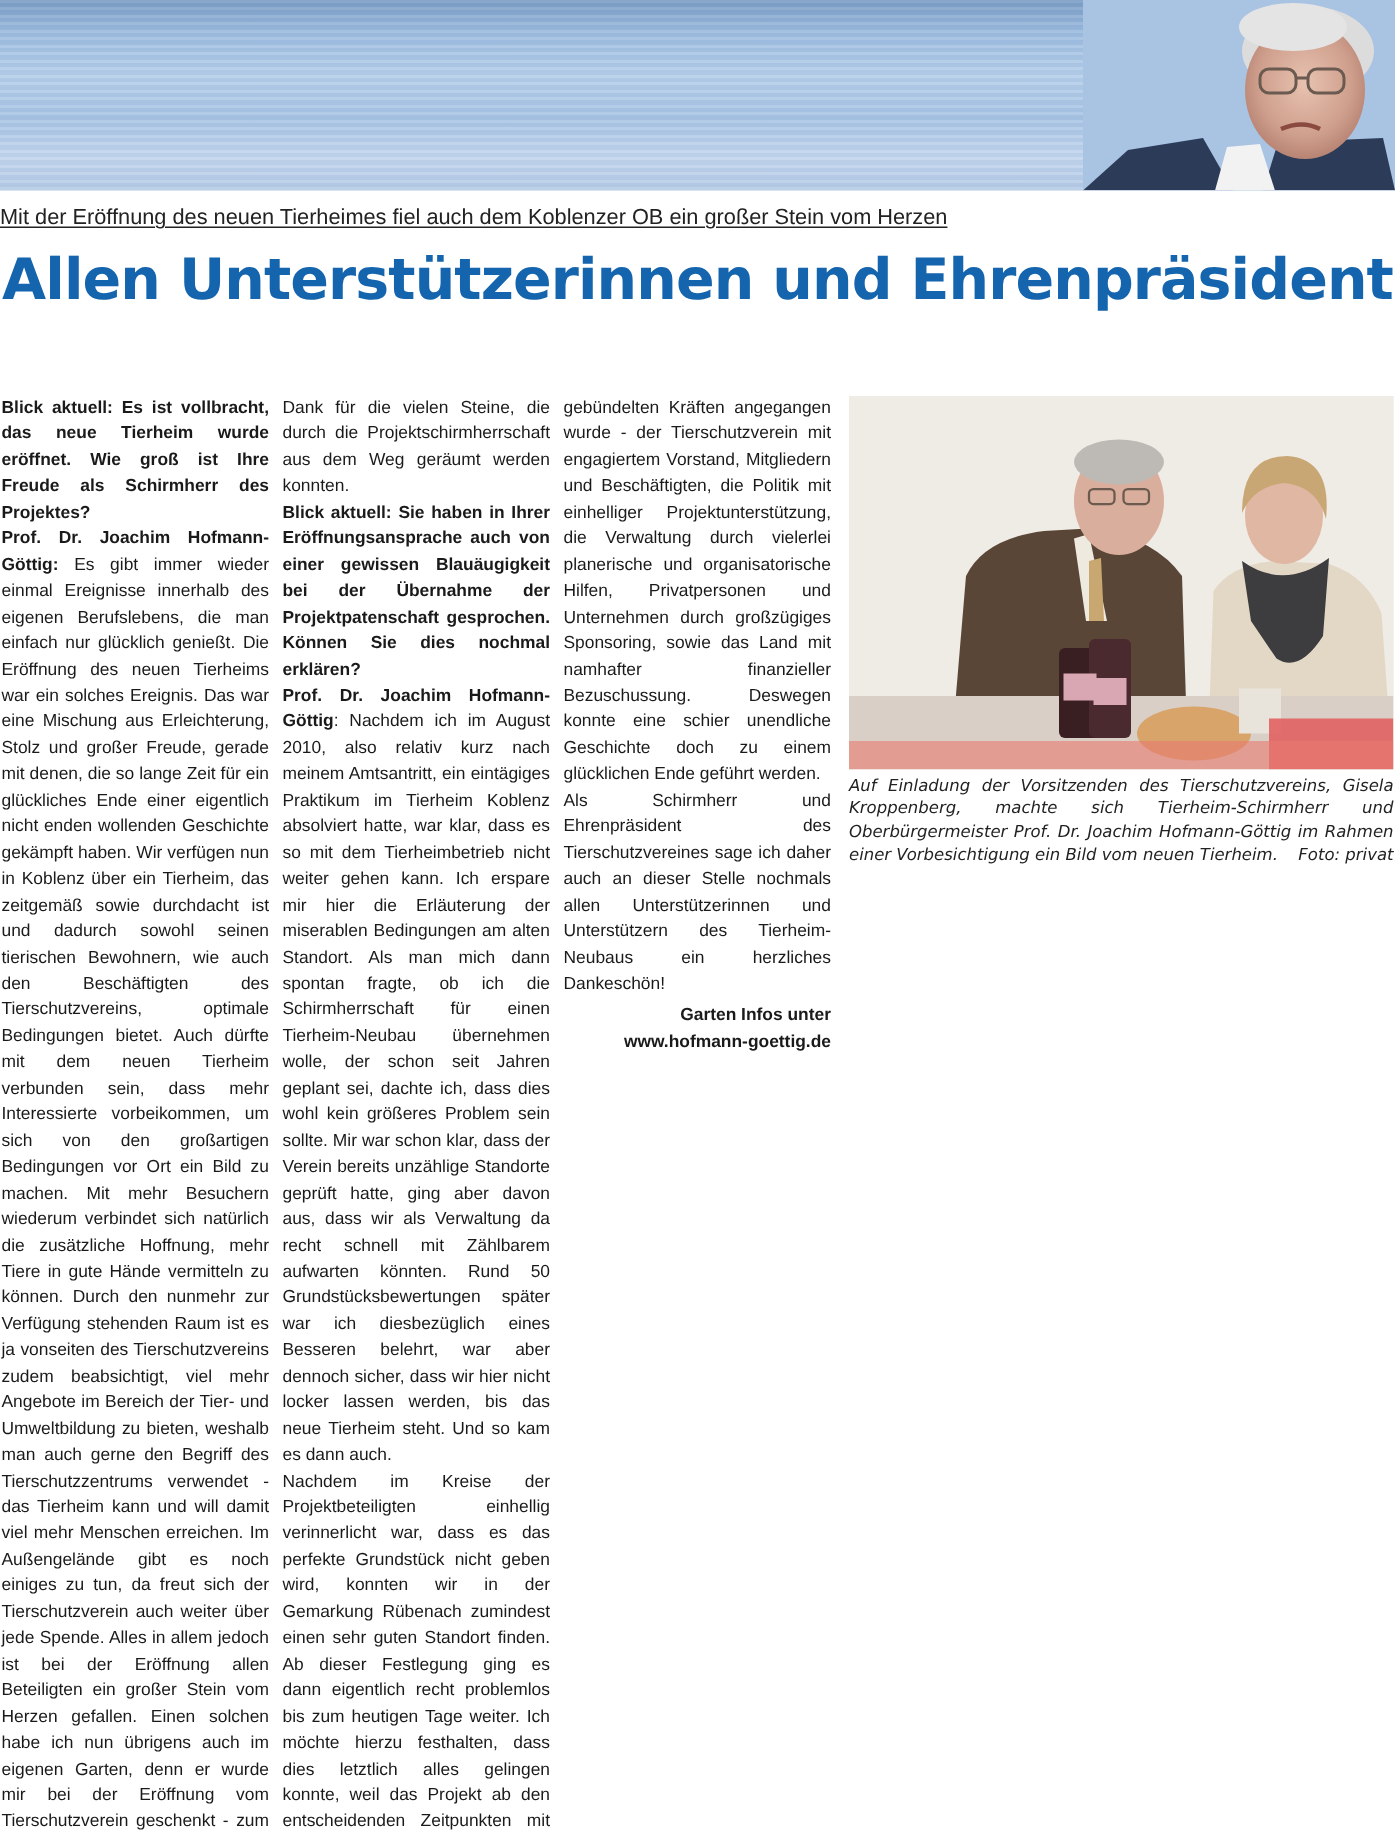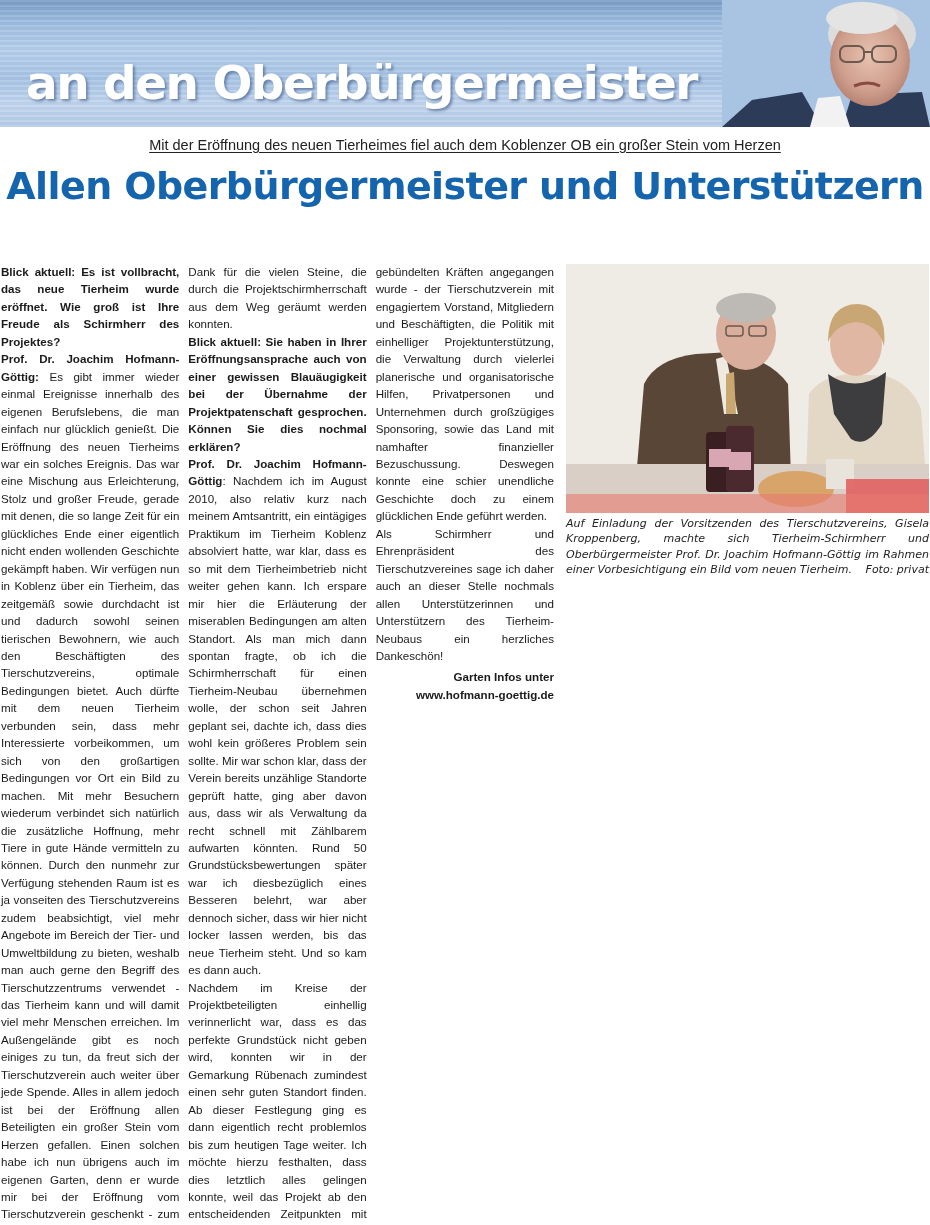--- a/index.html
+++ b/index.html
@@ -25,21 +25,21 @@
     position: absolute; left: 26px; top: 58px;
     font-family: "DejaVu Sans", sans-serif; font-weight: bold;
     font-size: 47px; line-height: 50px; color: #ffffff; letter-spacing: -1.5px;
     text-shadow: 2px 2px 3px rgba(40,70,120,0.55);
   }
   .portrait {
     position: absolute; left: 722px; top: 0; width: 208px; height: 127px; overflow: hidden;
   }
 
   .kicker {
-    position: absolute; left: 0; top: 137px; width: 930px; text-align: center;
+    position: absolute; left: 0; top: 137px; width: 930px; 
     font-size: 14.5px; color: #222;
   }
   .kicker span { text-decoration: underline; text-underline-offset: 2px; }
 
   .headline {
     position: absolute; left: 0; top: 160px; width: 930px; text-align: center;
     font-family: "DejaVu Sans", sans-serif; font-weight: bold; color: #1565ae;
     font-size: 38px; line-height: 52px; letter-spacing: -0.6px;
   }
   .q { font-weight: bold; }
@@ -55,21 +55,20 @@
     font-family: "DejaVu Sans", sans-serif; font-style: italic;
     font-size: 11px; line-height: 15.4px; text-align: justify; color: #222;
   }
   .caption .credit { float: right; }
 </style>
 </head>
 <body>
 
 <div class="banner">
   <div class="stripes"></div>
-  <div class="banner-title-2">an den Oberbürgermeister</div>
   <div class="portrait">
     <svg width="208" height="127" viewBox="0 0 208 127">
       <defs>
         <radialGradient id="face" cx="50%" cy="45%" r="55%">
           <stop offset="0%" stop-color="#e8c2b0"></stop>
           <stop offset="70%" stop-color="#cf9f8d"></stop>
           <stop offset="100%" stop-color="#b88474"></stop>
         </radialGradient>
       </defs>
       <rect width="208" height="127" fill="#a9c3e2"></rect>
@@ -85,21 +84,21 @@
       <path d="M132 86 Q146 80 158 86" stroke="#8a4a40" stroke-width="3" fill="none"></path>
     </svg>
   </div>
 </div>
 
 <div class="kicker">
   <span>Mit der Eröffnung des neuen Tierheimes fiel auch dem Koblenzer OB ein großer Stein vom Herzen</span>
 </div>
 
 <div class="headline">
-  <div>Allen Oberbürgermeister und Unterstützern</div>
+  <div>Allen Unterstützerinnen und Ehrenpräsident</div>
 </div>
 
 <div style="position:absolute; left:1px; top:263px; width:553px; height:962px; column-count:3; column-gap:9px; column-fill:auto; font-family:'Liberation Sans',sans-serif; font-size:11.6px; line-height:17.45px; text-align:justify; color:#1a1a1a;">
   <p>
     <span class="q">Blick aktuell: Es ist vollbracht, das neue Tierheim wurde eröffnet. Wie groß ist Ihre Freude als Schirmherr des Projektes?</span>
   </p>
   <p>
     <span class="speaker">Prof. Dr. Joachim Hofmann-Göttig:</span><span> Es gibt immer wieder einmal Ereignisse innerhalb des eigenen Berufslebens, die man einfach nur glücklich genießt. Die Eröffnung des neuen Tierheims war ein solches Ereignis. Das war eine Mischung aus Erleichterung, Stolz und großer Freude, gerade mit denen, die so lange Zeit für ein glückliches Ende einer eigentlich nicht enden wollenden Geschichte gekämpft haben. Wir verfügen nun in Koblenz über ein Tierheim, das zeitgemäß sowie durchdacht ist und dadurch sowohl seinen tierischen Bewohnern, wie auch den Beschäftigten des Tierschutzvereins, optimale Bedingungen bietet. Auch dürfte mit dem neuen Tierheim verbunden sein, dass mehr Interessierte vorbeikommen, um sich von den großartigen Bedingungen vor Ort ein Bild zu machen. Mit mehr Besuchern wiederum verbindet sich natürlich die zusätzliche Hoffnung, mehr Tiere in gute Hände vermitteln zu können. Durch den nunmehr zur Verfügung stehenden Raum ist es ja vonseiten des Tierschutzvereins zudem beabsichtigt, viel mehr Angebote im Bereich der Tier- und Umweltbildung zu bieten, weshalb man auch gerne den Begriff des Tierschutzzentrums verwendet - das Tierheim kann und will damit viel mehr Menschen erreichen. Im Außengelände gibt es noch einiges zu tun, da freut sich der Tierschutzverein auch weiter über jede Spende. Alles in allem jedoch ist bei der Eröffnung allen Beteiligten ein großer Stein vom Herzen gefallen. Einen solchen habe ich nun übrigens auch im eigenen Garten, denn er wurde mir bei der Eröffnung vom Tierschutzverein geschenkt - zum Dank für die vielen Steine, die durch die Projektschirmherrschaft aus dem Weg geräumt werden konnten.</span>
   </p>
   <p>

